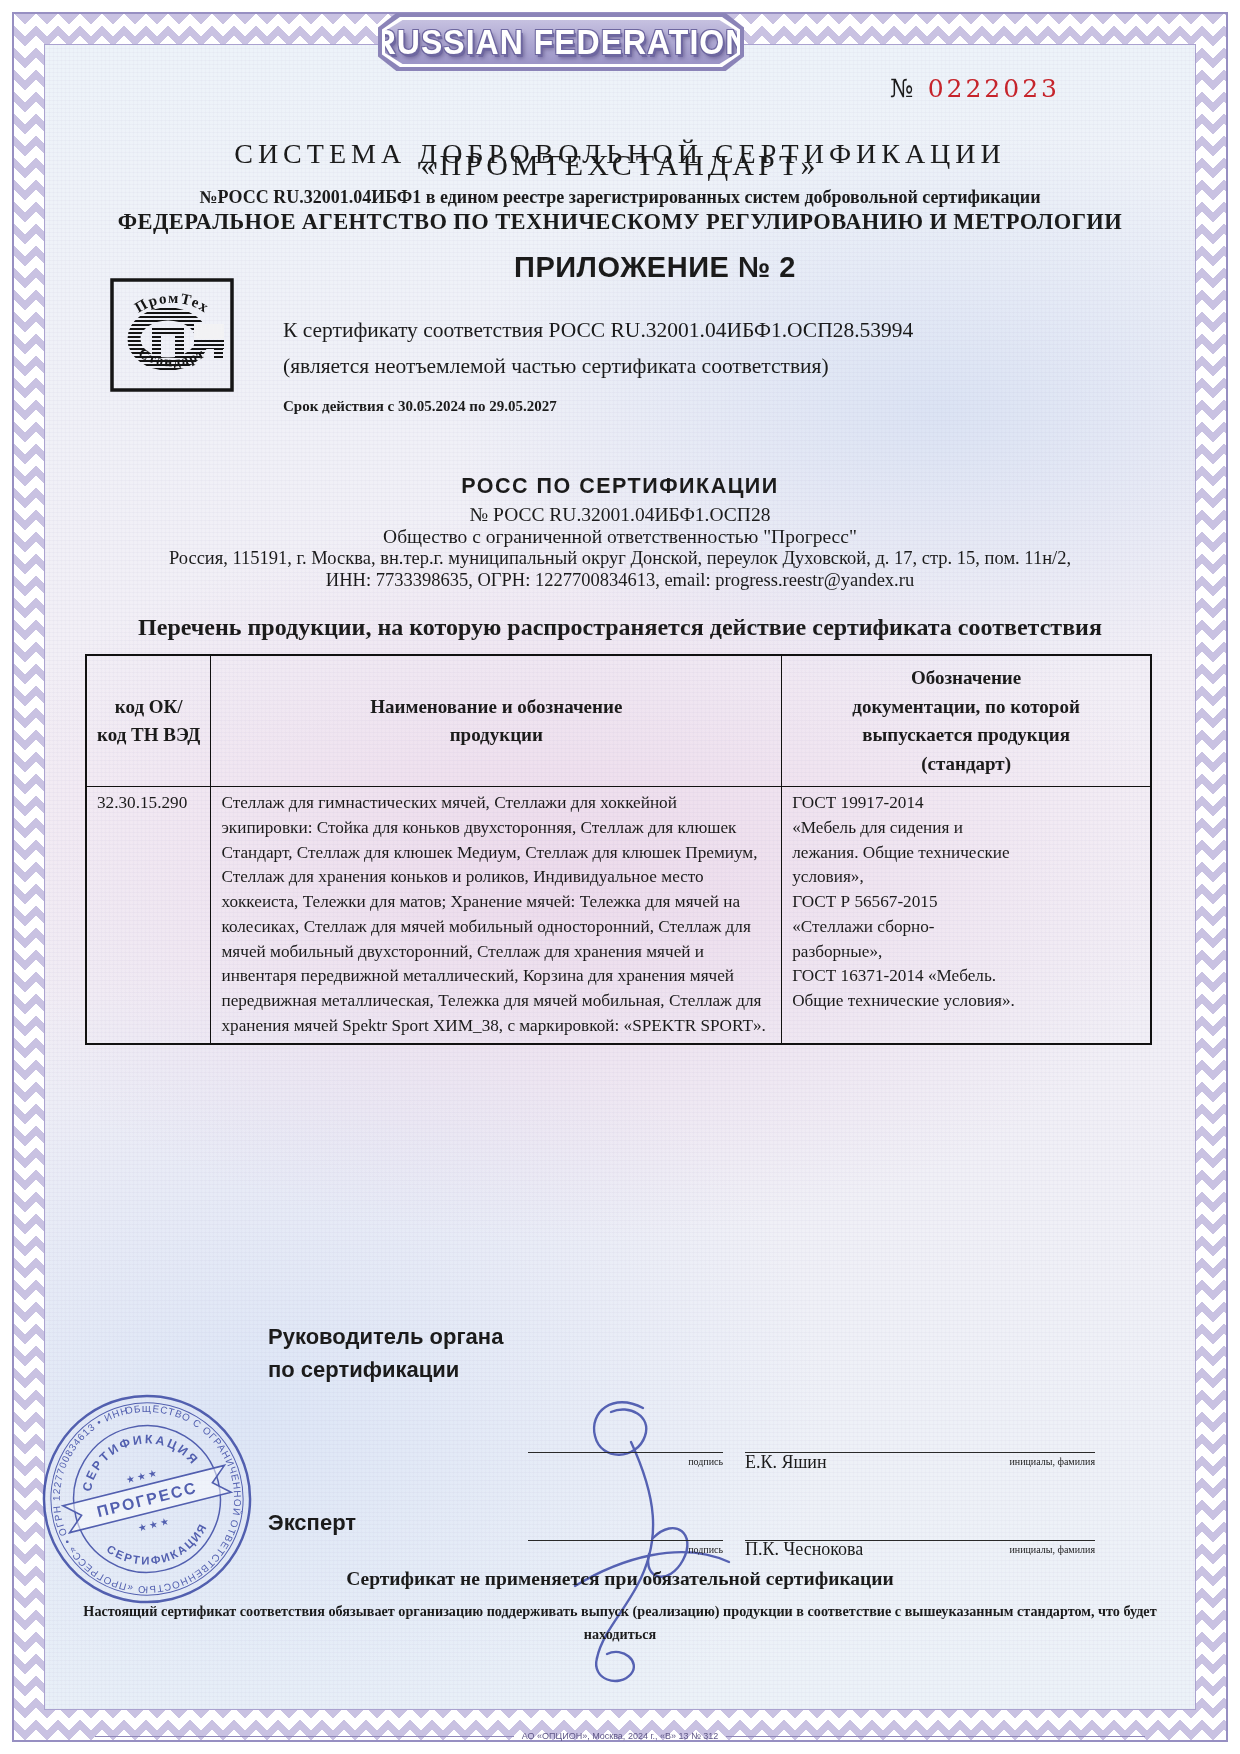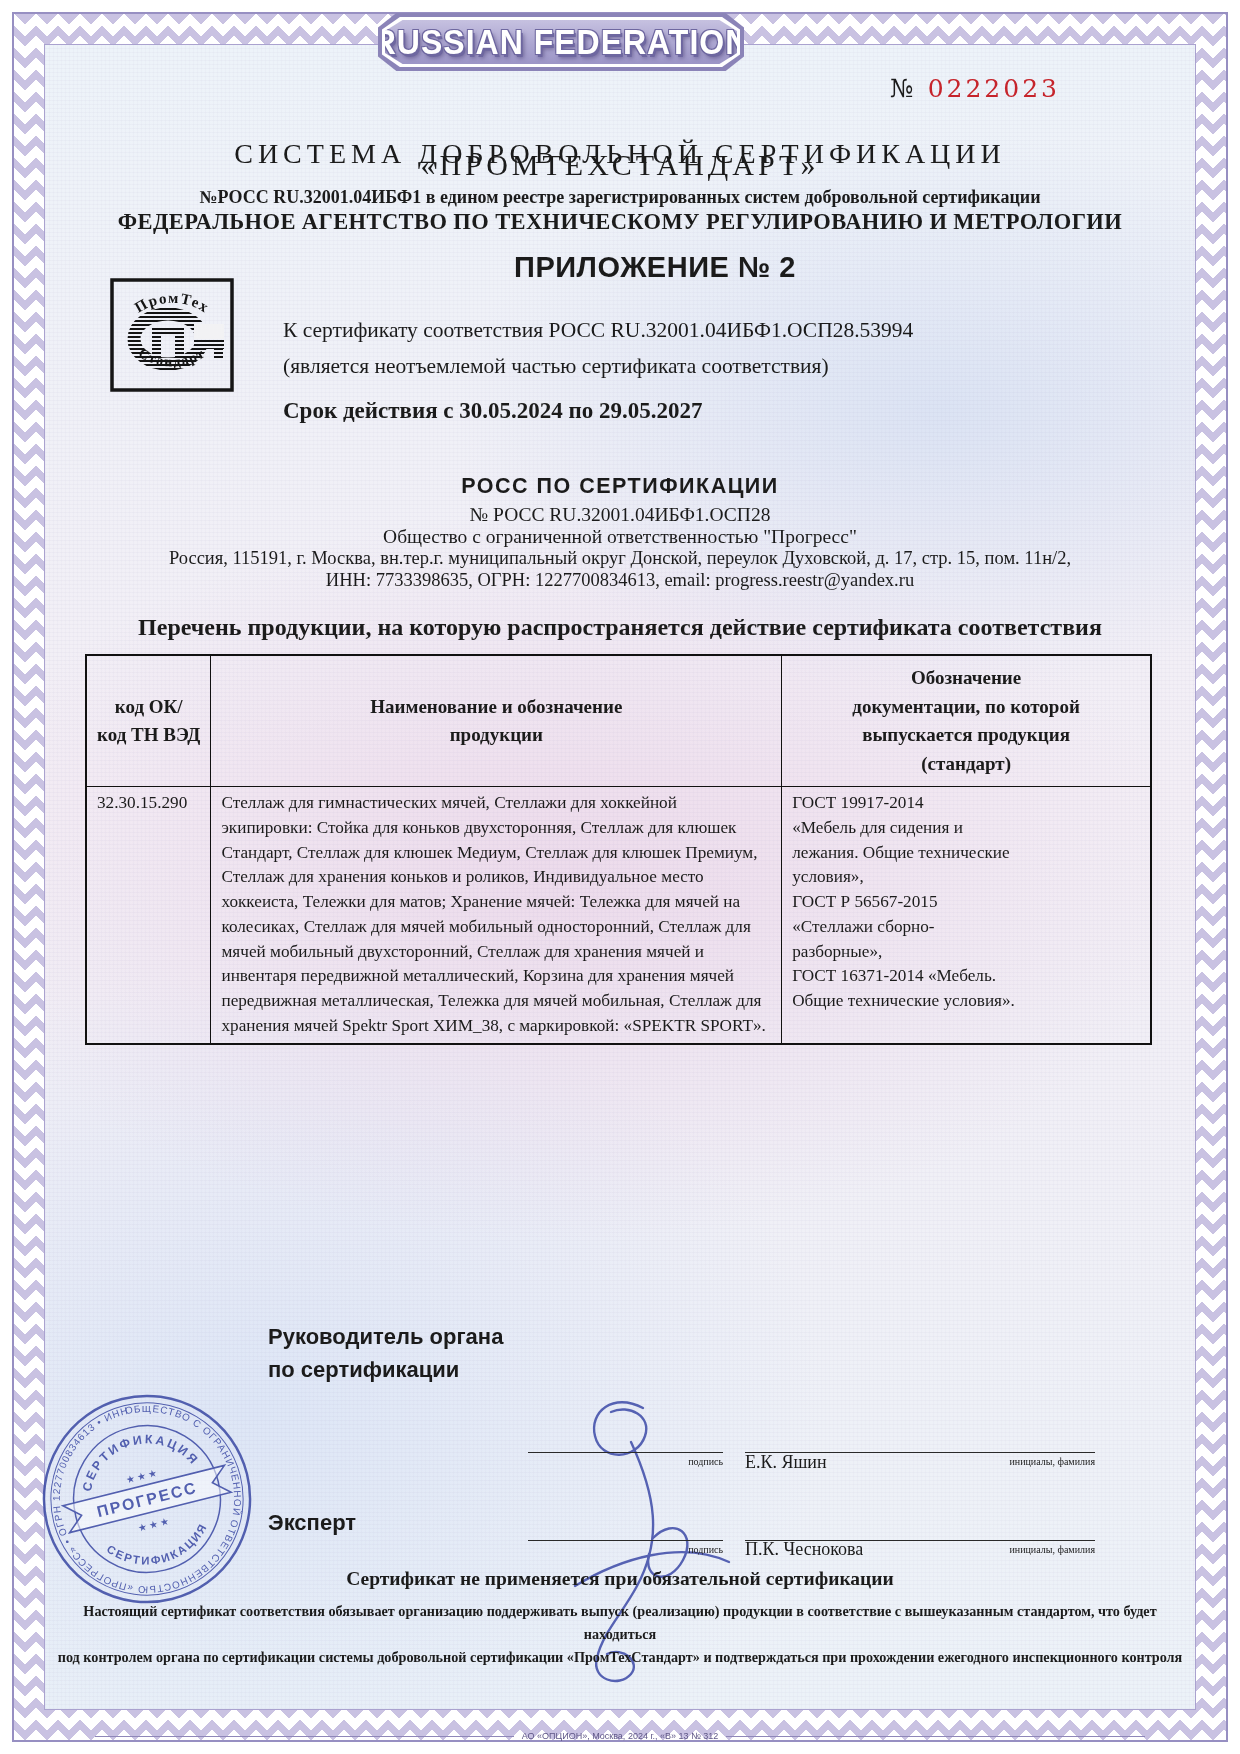--- a/index.html
+++ b/index.html
@@ -53,21 +53,21 @@
   .reg-line{top:187px;font-size:18px;font-weight:700;}
   .agency{top:209px;font-size:22.5px;font-weight:700;letter-spacing:0.4px;}
 
   .appendix-title{position:absolute;left:70px;right:0;top:251px;text-align:center;
     font-family:"Liberation Sans",sans-serif;font-weight:700;font-size:29px;letter-spacing:0.5px;}
 
   .logo{position:absolute;left:108px;top:276px;width:128px;height:118px;}
 
   .cert-ref1{position:absolute;left:283px;top:318px;font-size:21.5px;}
   .cert-ref2{position:absolute;left:283px;top:354px;font-size:21.5px;}
-  .validity{position:absolute;left:283px;top:398px;font-size:23px;font-weight:700;}
+  .validity{position:absolute;left:283px;top:398px;font-size:15px;font-weight:700;}
 
   .org-heading{top:474px;font-family:"Liberation Sans",sans-serif;font-weight:700;font-size:21.5px;letter-spacing:1.5px;}
   .org-number{top:504px;font-size:19.5px;}
   .org-name{top:526px;font-size:19.5px;}
   .org-address{top:548px;font-size:18.5px;}
   .org-contacts{top:570px;font-size:18.5px;}
 
   .products-heading{top:614px;font-size:24px;font-weight:700;}
 
   
@@ -261,21 +261,20 @@
 
     <div class="sigline sig2"></div>
     <div class="caption cap-sig2">подпись</div>
     <div class="name name2">П.К. Чеснокова</div>
     <div class="sigline nameline2"></div>
     <div class="caption cap-name2">инициалы, фамилия</div>
 
     <div class="center not-mandatory">Сертификат не применяется при обязательной сертификации</div>
     <div class="notes">
       <div>Настоящий сертификат соответствия обязывает организацию поддерживать выпуск (реализацию) продукции в соответствие с вышеуказанным стандартом, что будет находиться</div>
-      <div>под контролем органа по сертификации системы добровольной сертификации «ПромТехСтандарт» и подтверждаться при прохождении ежегодного инспекционного контроля</div>
     </div>
 
     <div class="print-strip">
       <div class="rule"></div>
       <span class="print-info">АО «ОПЦИОН», Москва, 2024 г., «В» 13 № 312</span>
       <div class="rule"></div>
     </div>
 
   </div>
 </div>

